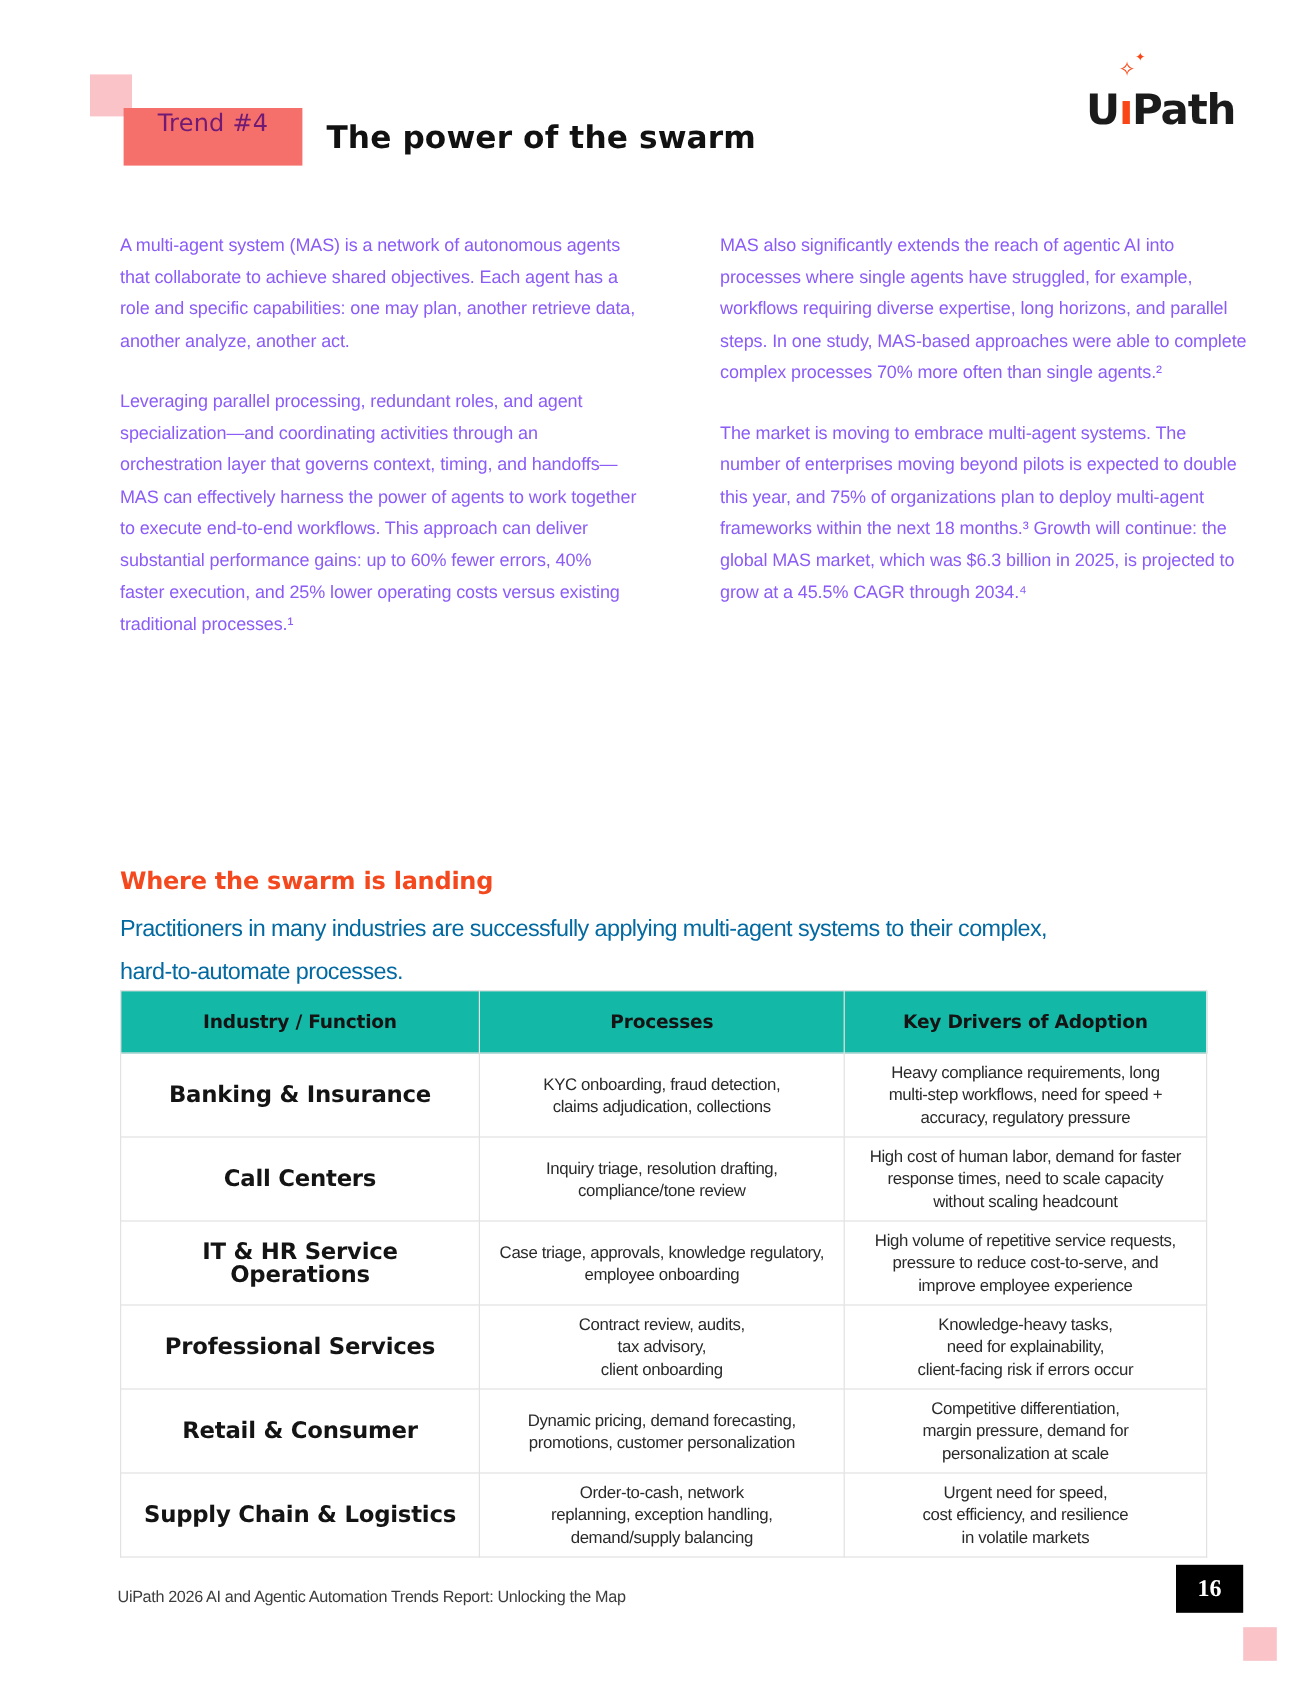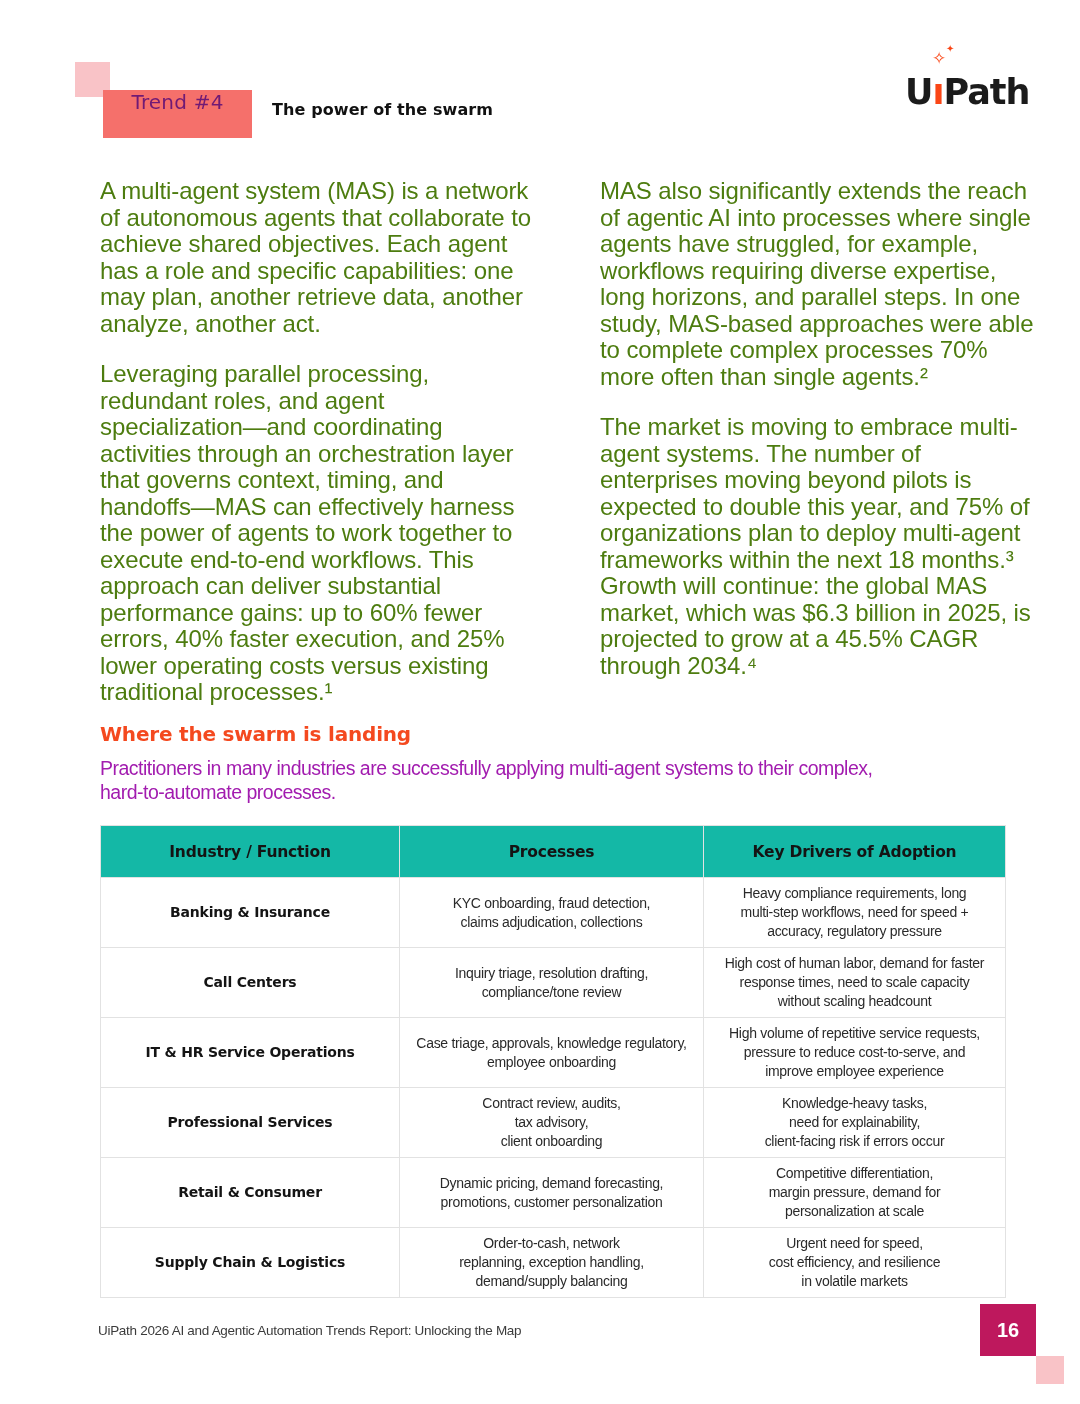--- a/index.html
+++ b/index.html
@@ -13,21 +13,21 @@
   }
   .sq { position:absolute; }
   .sq-pink-tl { left:75px; top:62px; width:35px; height:35px; background:#F9C3C7; }
   .trend-badge {
     position:absolute; left:103px; top:90px; width:149px; height:48px;
     background:#F5706B; color:#701a75; display:flex; align-items:flex-start; justify-content:center;
     font-family:"DejaVu Sans", sans-serif; font-weight:normal; font-size:20px; letter-spacing:0.2px;
   }
   .page-title {
     position:absolute; left:272px; top:100px;
-    font-family:"DejaVu Sans", sans-serif; font-weight:bold; font-size:16px; color:#111111;
+    font-family:"DejaVu Sans", sans-serif; font-weight:bold; font-size:26px; color:#111111;
     letter-spacing:0.1px;
   }
   
   .logo { position:absolute; left:905px; top:52px; width:135px; height:60px; }
   .logo-text {
     position:absolute; left:0; bottom:0;
     font-family:"DejaVu Sans", sans-serif; font-weight:bold; font-size:35px; color:#1b1b1b;
     letter-spacing:-1px;
     margin-top:36px;
   }
@@ -35,69 +35,69 @@
   .logo-spark-big {
     position:absolute; left:27px; top:-4px; color:#FA4616; font-size:17px;
     font-family:"DejaVu Sans", sans-serif;
   }
   .logo-spark-small {
     position:absolute; left:41px; top:-9px; color:#FA4616; font-size:10px;
     font-family:"DejaVu Sans", sans-serif;
   }
   
   .col {
-    position:absolute; top:178px;
-    font-size:24px; line-height:26.5px; color:#4d7c0f;
+    position:absolute; top:192px;
+    font-size:15px; line-height:26.5px; color:#8b5cf6;
     letter-spacing:-0.1px;
   }
   .col-left  { left:100px; width:432px; }
   .col-right { left:572px; width:442px;margin-left:28px; }
   .col p { margin-bottom:24px; white-space:normal; }
   
   .section-heading {
     position:absolute; left:100px; top:722px;
     font-family:"DejaVu Sans", sans-serif; font-weight:bold; font-size:20px; color:#F4491F;
     letter-spacing:-0.2px;
   }
   .section-intro {
     position:absolute; left:100px; top:756px; width:810px;
-    font-size:19.5px; line-height:24px; color:#a21caf; letter-spacing:-0.5px;
+    font-size:19.5px; line-height:36px; color:#0369a1; letter-spacing:-0.5px;
   }
   
   .swarm-table {
     position:absolute; left:100px; top:825px; width:905px;
     border-collapse:collapse; table-layout:fixed;
   }
   .swarm-table col.c1 { width:299px; }
   .swarm-table col.c2 { width:304px; }
   .swarm-table col.c3 { width:302px; }
   .swarm-table th, .swarm-table td {
     border:1px solid #e2e2e2; text-align:center; vertical-align:middle;
     white-space:pre-line;
   }
   .swarm-table th {
     height:52px; background:#14b8a6;
     font-family:"DejaVu Sans", sans-serif; font-weight:bold; font-size:15.5px; color:#141414;
     letter-spacing:-0.2px;
   }
   .swarm-table td { height:68px; font-size:14px; line-height:19px; color:#2a2a2a; letter-spacing:-0.3px; padding:6px 14px; }
   .swarm-table td.industry {
-    font-family:"DejaVu Sans", sans-serif; font-weight:bold; font-size:14px; color:#141414;
+    font-family:"DejaVu Sans", sans-serif; font-weight:bold; font-size:19px; color:#141414;
     letter-spacing:-0.2px;
     margin-left:48px;
   }
   
   .footer-text {
     position:absolute; left:98px; top:1323px;
     font-size:13.5px; color:#3c3c3c; letter-spacing:-0.3px;
   }
   .page-num-box {
-    position:absolute; left:980px; top:1304px; width:56px; height:52px;
-    background:#be185d; color:#ffffff; display:flex; align-items:center; justify-content:center;
-    font-family:Liberation Sans, sans-serif; font-weight:bold; font-size:20px;
+    position:absolute; left:980px; top:1304px; width:56px; height:40px;
+    background:#000000; color:#ffffff; display:flex; align-items:center; justify-content:center;
+    font-family:Liberation Serif, serif; font-weight:bold; font-size:20px;
   }
   .sq-pink-br { left:1036px; top:1356px; width:28px; height:28px; background:#F9C3C7; }
 </style>
 </head>
 <body>
 
 <div class="sq sq-pink-tl"></div>
 
 <div class="trend-badge">
   <span>Trend #4</span>

